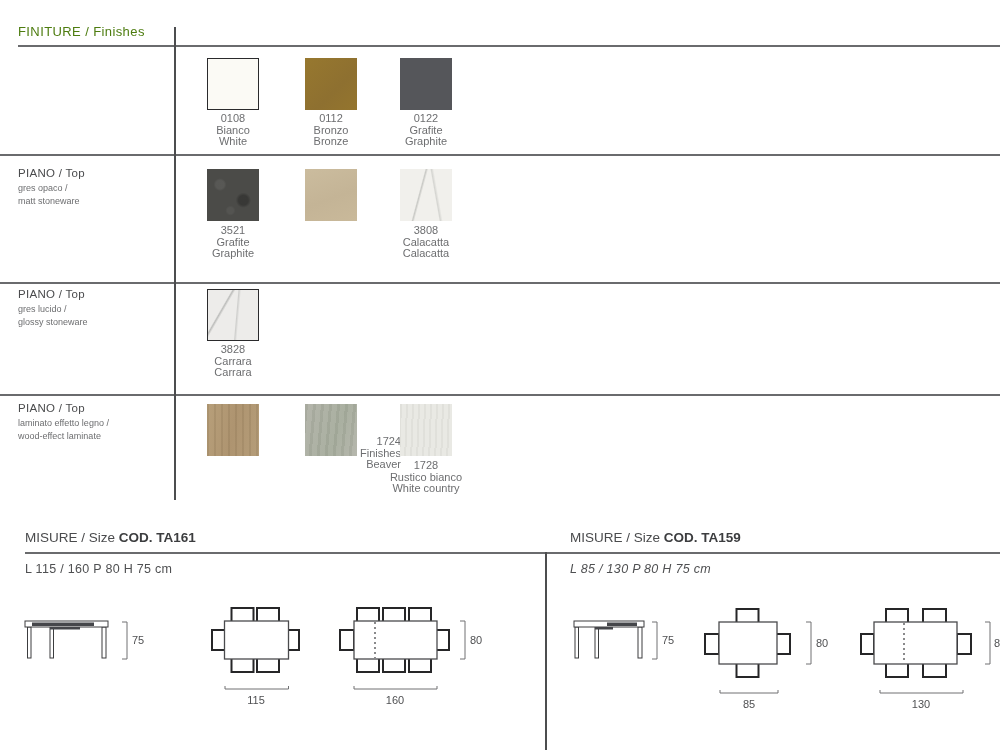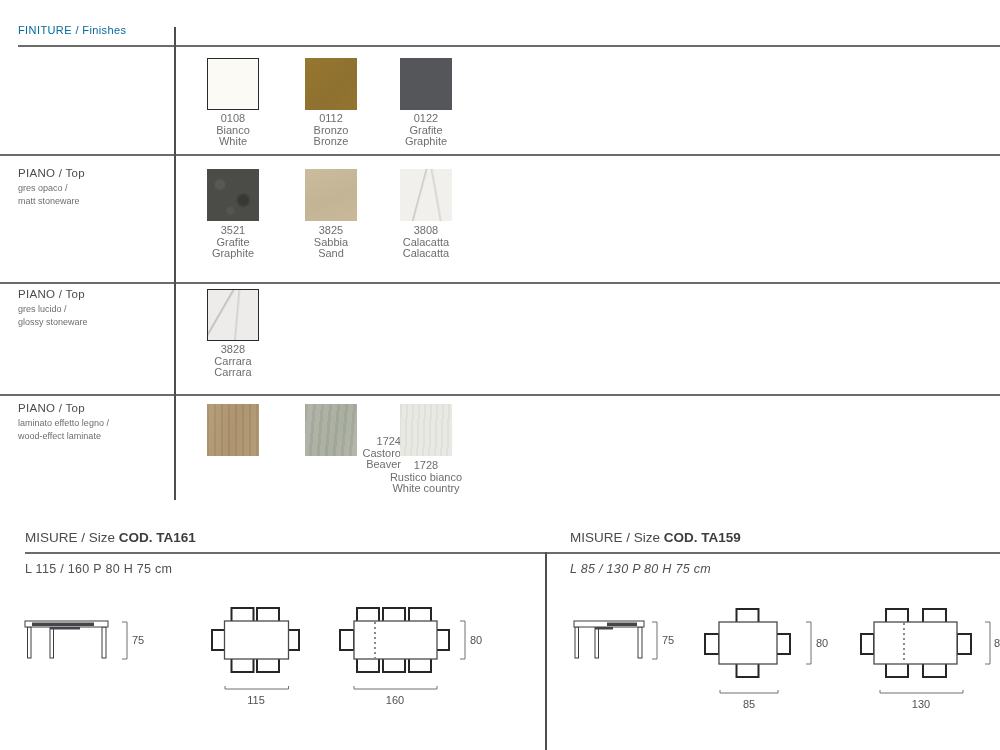--- a/index.html
+++ b/index.html
@@ -1,20 +1,20 @@
 <!DOCTYPE html>
 <html><head>
 <meta charset="utf-8">
 <style>
   html,body{margin:0;padding:0;background:#fff;}
   .page{position:relative;width:1000px;height:750px;background:#fff;overflow:hidden;
         font-family:"Liberation Sans",sans-serif;color:#58595b;}
   .hline{position:absolute;height:2px;background:#6a6b6d;}
   .vline{position:absolute;width:2px;background:#4c4d4f;}
-  .fin-title{position:absolute;left:18px;top:24px;font-size:11px;letter-spacing:.4px;color:#0369a1;}
+  .fin-title{position:absolute;left:18px;top:24px;font-size:13px;letter-spacing:.4px;color:#4d7c0f;}
   .row-label{position:absolute;left:18px;width:150px;}
   .row-label .t{font-size:11.5px;color:#4a4b4d;letter-spacing:.3px;margin-bottom:3px;}
   .row-label .s{font-size:9px;color:#6d6e70;line-height:13px;}
   .swatch{position:absolute;width:52px;height:52px;}
   .swatch.bordered{border:1.5px solid #2a2a2c;box-sizing:border-box;}
   .sw-label{position:absolute;width:140px;text-align:center;font-size:11px;line-height:11.5px;color:#6d6e70;}
   
   .sw-bianco{background:#fbfaf5;}
   .sw-bronzo{background:linear-gradient(135deg,#97782f 0%,#8e7030 60%,#94752e 100%);}
   .sw-grafite-frame{background:#55565a;}
@@ -89,25 +89,20 @@
     <div class="s">gres opaco /</div>
     <div class="s">matt stoneware</div>
   </div>
   <div class="swatch sw-grafite-stone" style="left:207px;top:169px;"></div>
   <div class="sw-label" style="left:163px;top:225px;">
     <div>3521</div>
     <div>Grafite</div>
     <div>Graphite</div>
   </div>
   <div class="swatch sw-sabbia" style="left:305px;top:169px;"></div>
-  <div class="sw-label" style="left:261px;top:225px;">
-    <div>3825</div>
-    <div>Sabbia</div>
-    <div>Sand</div>
-  </div>
   <div class="swatch sw-calacatta" style="left:400px;top:169px;"></div>
   <div class="sw-label" style="left:356px;top:225px;">
     <div>3808</div>
     <div>Calacatta</div>
     <div>Calacatta</div>
   </div>
 
   <div class="row-label" style="top:288px;">
     <div class="t">PIANO / Top</div>
     <div class="s">gres lucido /</div>
@@ -122,21 +117,21 @@
 
   <div class="row-label" style="top:402px;">
     <div class="t">PIANO / Top</div>
     <div class="s">laminato effetto legno /</div>
     <div class="s">wood-effect laminate</div>
   </div>
   <div class="swatch sw-rustico" style="left:207px;top:404px;"></div>
   <div class="swatch sw-castoro" style="left:305px;top:404px;"></div>
   <div class="sw-label" style="left:261px;top:436px;text-align:right;">
     <div>1724</div>
-    <div>Castoro</div>
+    <div>Finishes</div>
     <div>Beaver</div>
   </div>
   <div class="swatch sw-rusticob" style="left:400px;top:404px;"></div>
   <div class="sw-label" style="left:356px;top:460px;">
     <div>1728</div>
     <div>Rustico bianco</div>
     <div>White country</div>
   </div>
 
   <div class="mis-head" style="left:25px;">

